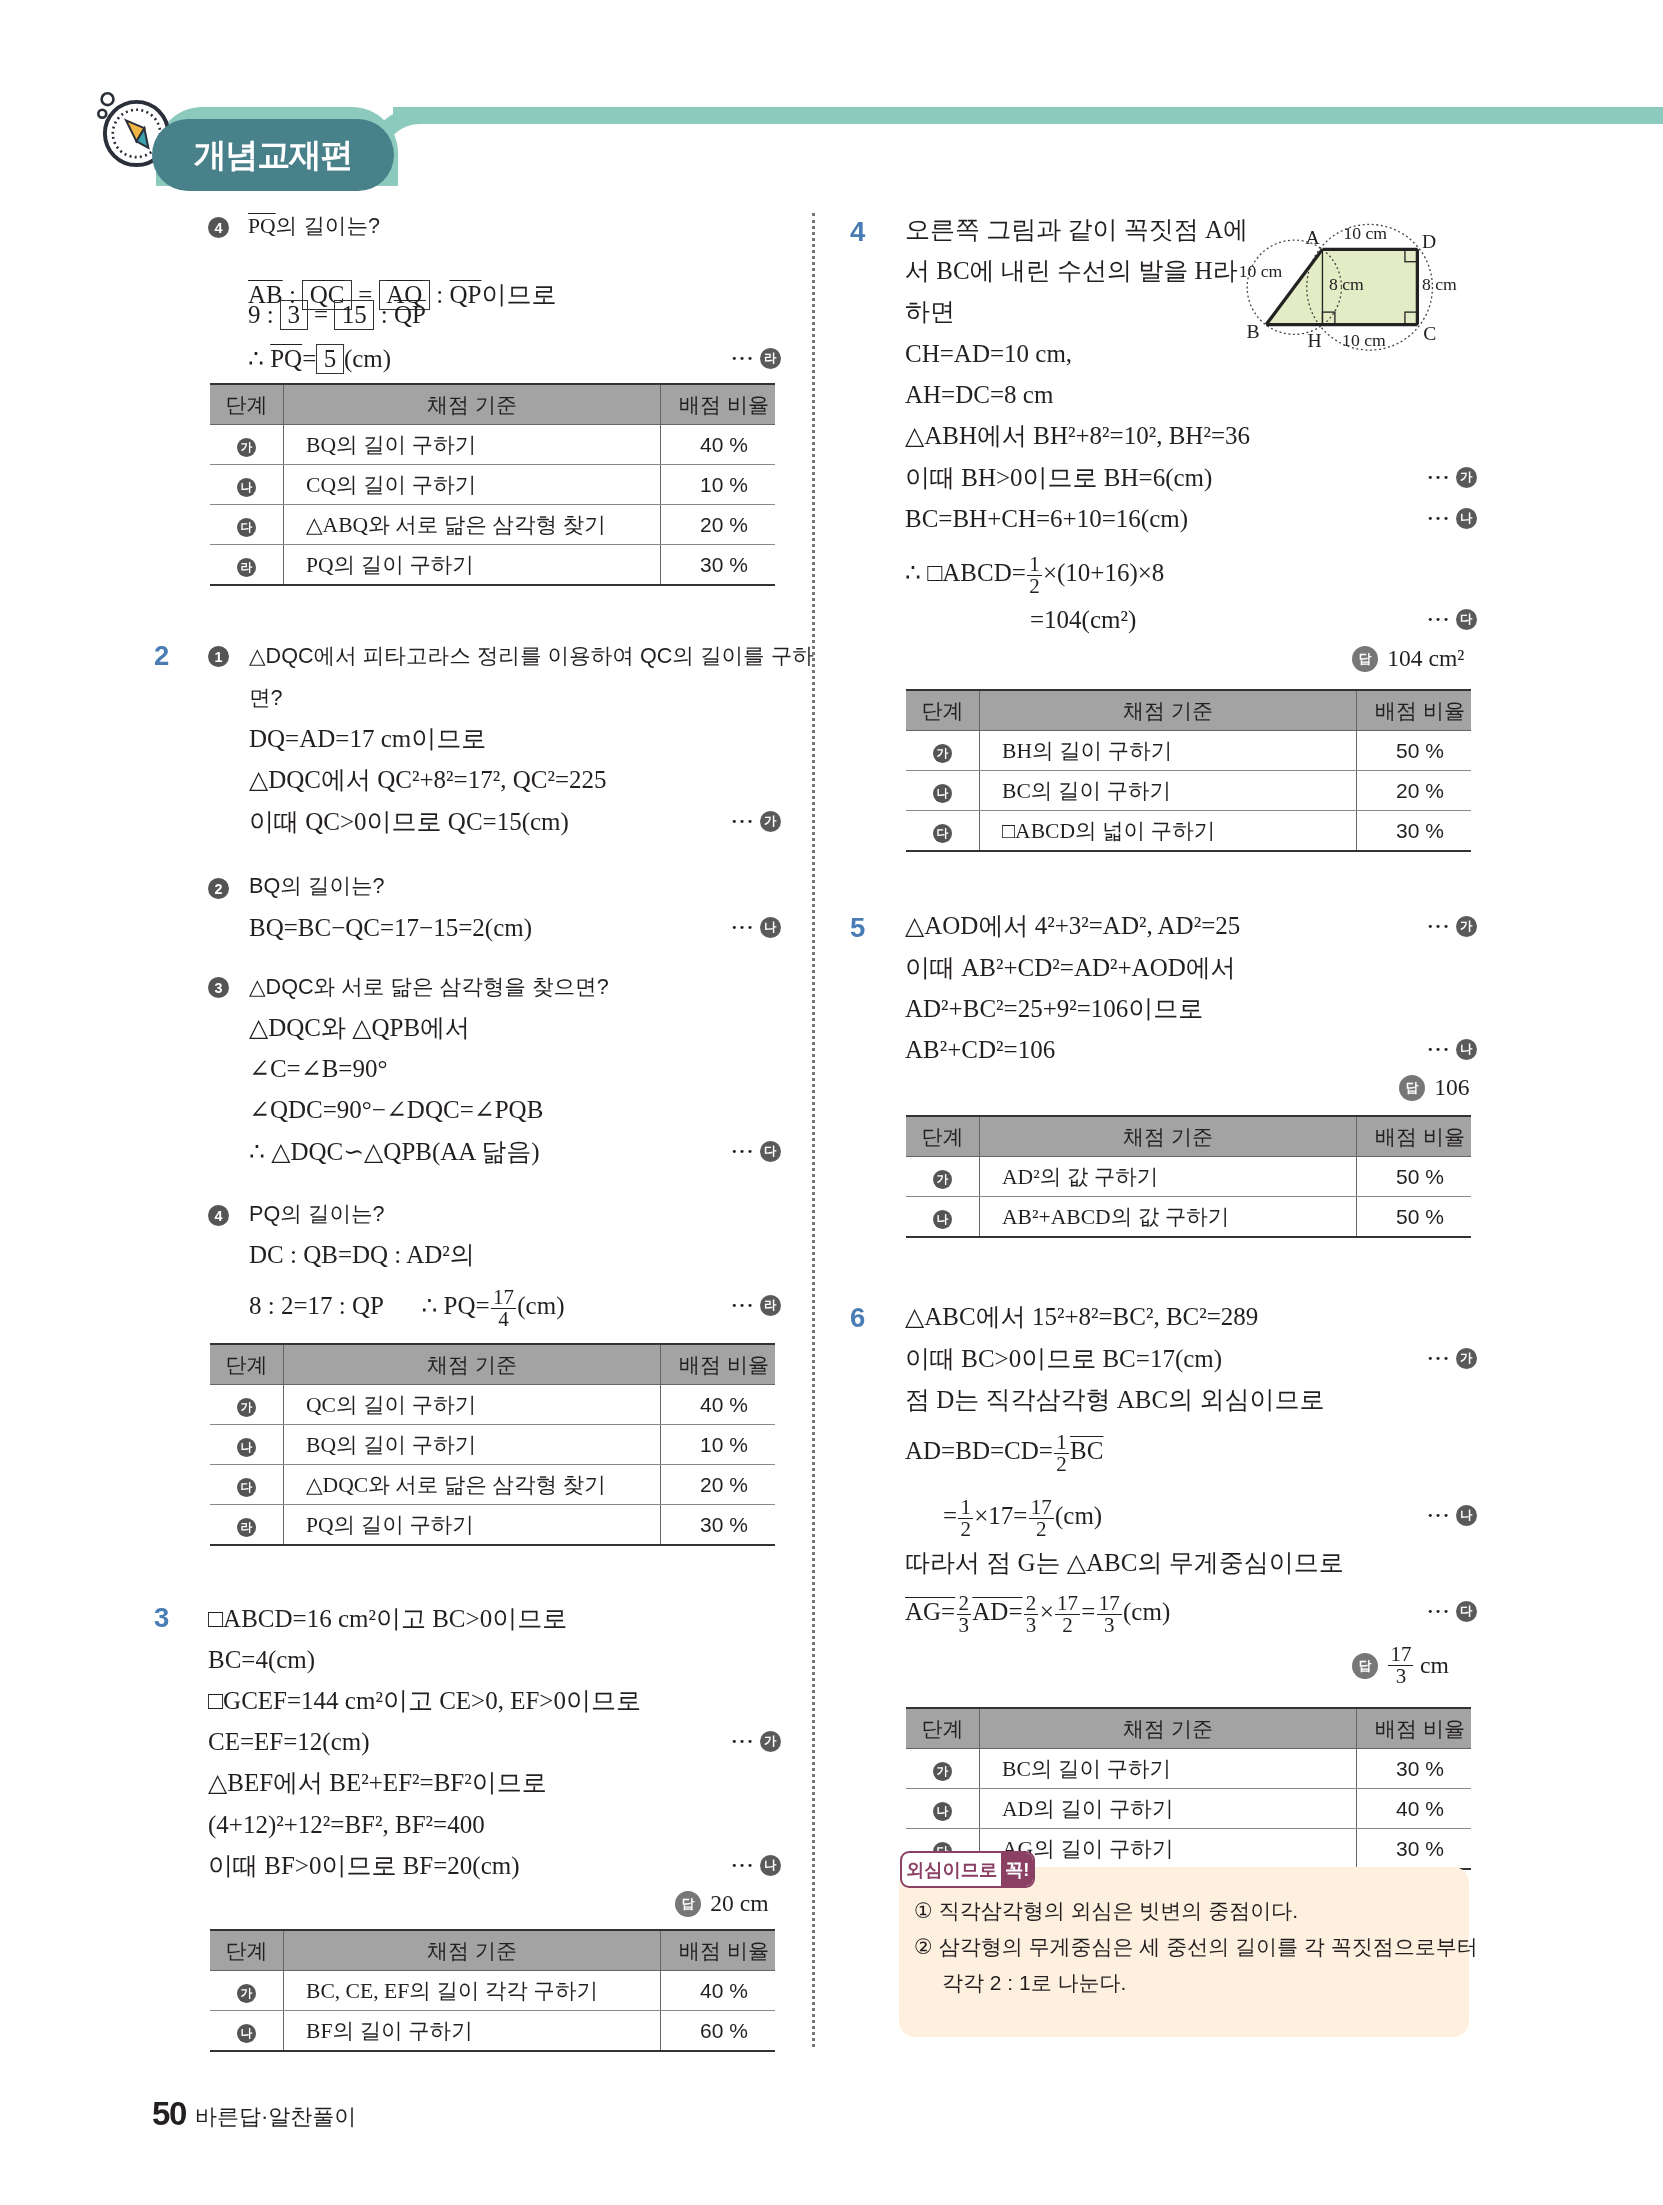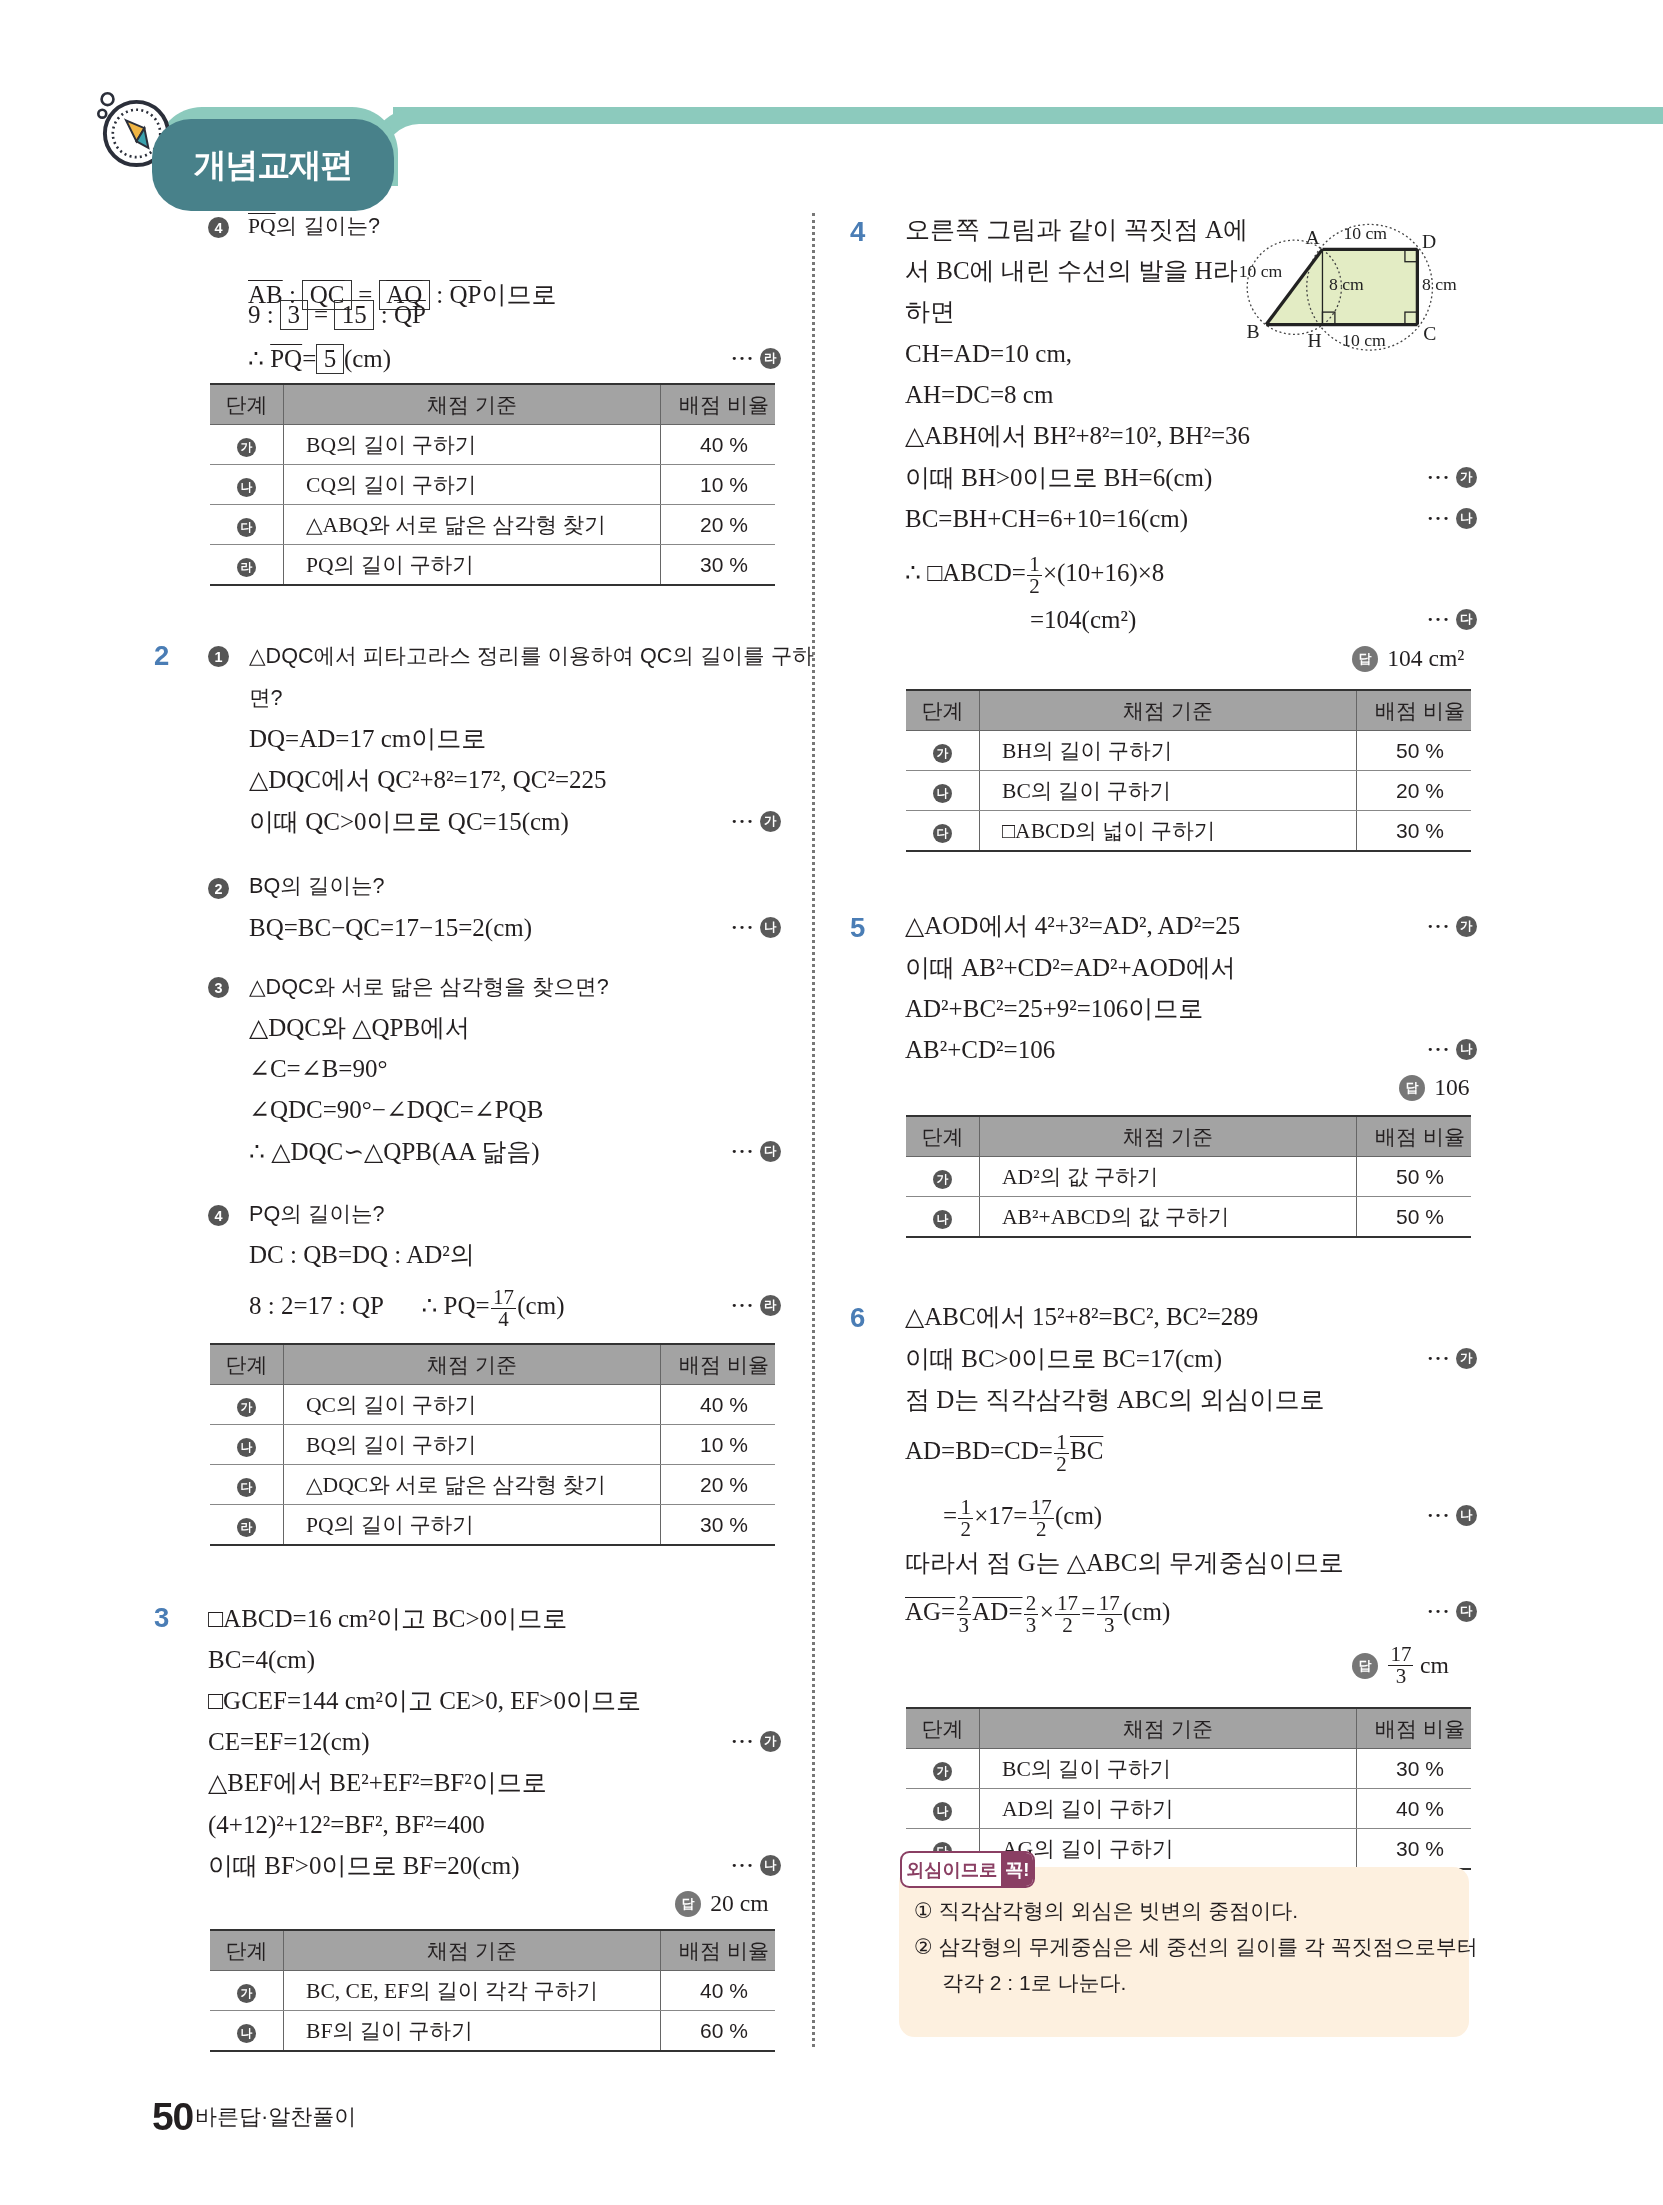--- a/index.html
+++ b/index.html
@@ -6,21 +6,21 @@
   body { width:1663px; height:2205px; position:relative; overflow:hidden;
          font-family:"Liberation Serif","DejaVu Serif",serif; color:#231f20; }
 
   
   .top-band { position:absolute; left:393px; top:107px; width:1270px; height:17px; background:#8ccabd; }
   .top-swoop { position:absolute; left:367px; top:107px; width:59px; height:79px;
                border-top:17px solid #8ccabd; border-left:17px solid #8ccabd;
                border-top-left-radius:52px; box-sizing:border-box; }
   .tab-outer { position:absolute; left:156px; top:107px; width:242px; height:79px; background:#8ccabd;
                border-radius:46px 46px 0 0; }
-  .tab { position:absolute; left:152px; top:119px; width:242px; height:92px; background:#48818a;
+  .tab { position:absolute; left:152px; top:119px; width:242px; height:72px; background:#48818a;
          border-radius:39px; display:flex; align-items:center; justify-content:center;
          color:#fff; font-family:"Liberation Sans","DejaVu Sans",sans-serif; font-weight:bold;
          font-size:33px; letter-spacing:-1.3px; }
   .compass { position:absolute; left:97px; top:90px; width:79px; height:79px; }
 
   
   .divider { position:absolute; left:812px; top:213px; width:0; height:1834px;
              border-left:3.3px dotted #777; }
 
   .line { position:absolute; font-size:25px; white-space:nowrap; line-height:33px; }
@@ -66,21 +66,21 @@
   .tip { position:absolute; left:899px; top:1867px; width:570px; height:170px; background:#fdf0df;
          border-radius:15.7px; }
   .tip-tab { position:absolute; left:900px; top:1851px; height:33px; display:flex; align-items:stretch;
              border:2px solid #8a3f63; border-radius:9.2px; overflow:hidden; background:#fff;
              font-family:"Liberation Sans","DejaVu Sans",sans-serif; font-weight:bold; font-size:18.3px; }
   .tip-tab .a { color:#8a3f63; padding:0 3.9px; display:flex; align-items:center; }
   .tip-tab .b { background:#8a3f63; color:#fff; padding:0 3.9px; display:flex; align-items:center; }
   .tip-line { position:absolute; font-family:"Liberation Sans","DejaVu Sans",sans-serif; font-size:21px; white-space:nowrap; }
 
   .footer-num { position:absolute; left:152px; top:2095px; font-family:"Liberation Sans","DejaVu Sans",sans-serif;
-                font-weight:bold; font-size:39px; letter-spacing:-1.3px; }
+                font-weight:bold; font-size:33px; letter-spacing:-1.3px; }
   .footer-text { position:absolute; left:195px; top:2102px; font-family:"Liberation Sans","DejaVu Sans",sans-serif;
                  font-size:22px; }
 </style>
 </head>
 <body>
 
 <div class="top-band"></div>
 <div class="top-swoop"></div>
 <div class="tab-outer"></div>
 <svg class="compass" viewBox="0 0 120 120">

